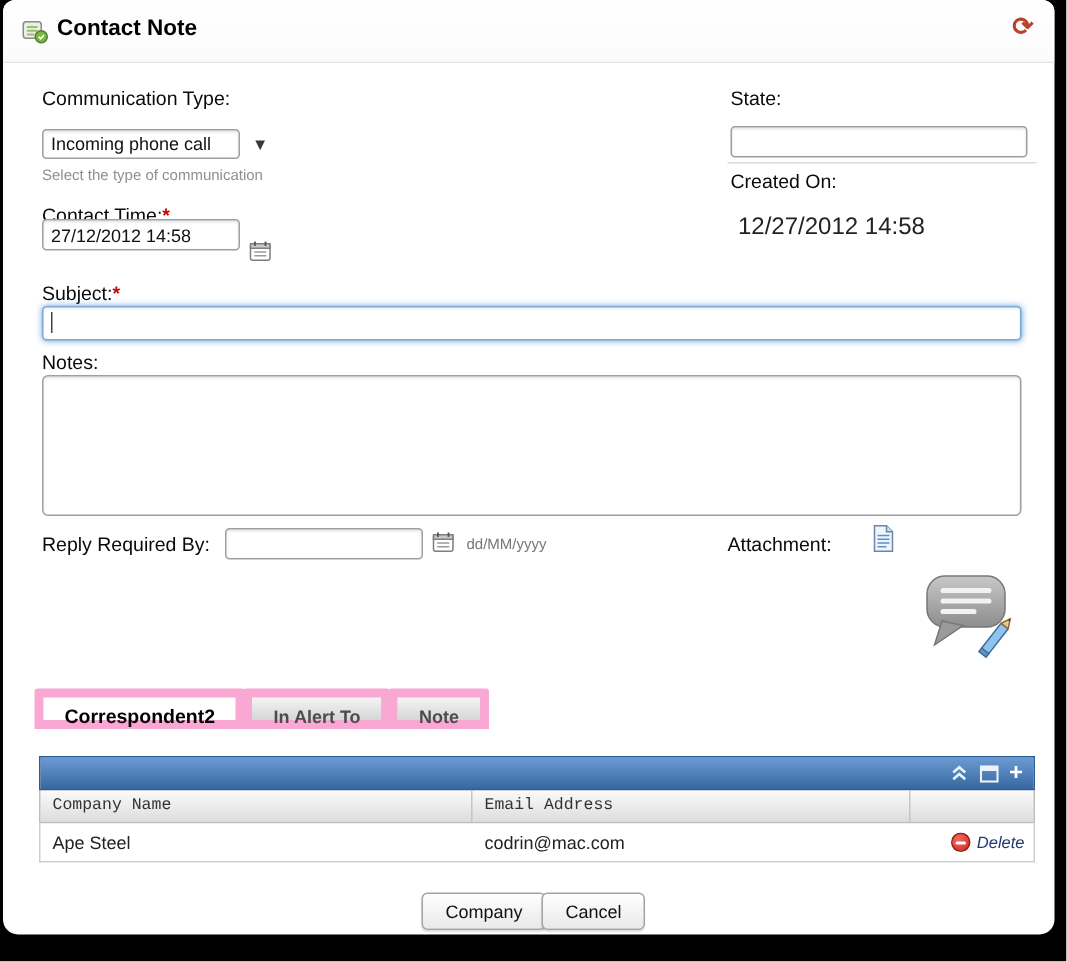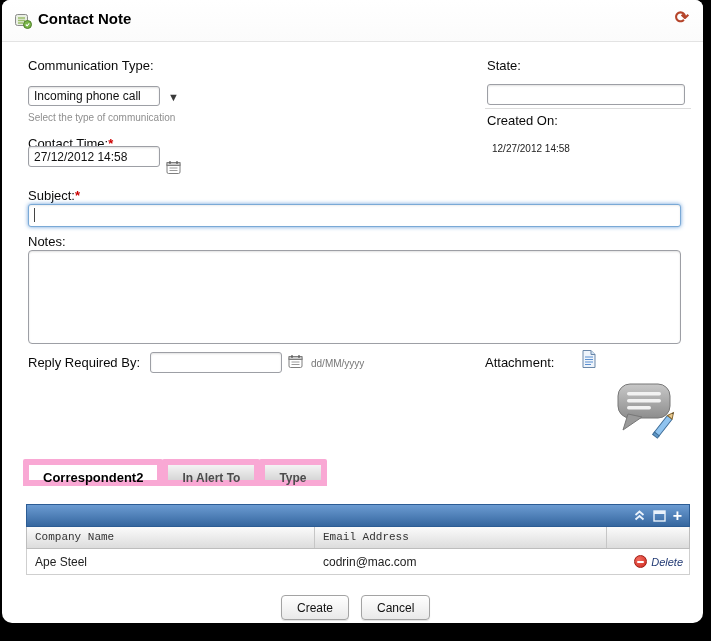--- a/index.html
+++ b/index.html
@@ -31,21 +31,21 @@
     outline:none;
   }
   .subject-input { border-color:#7aa9d6 !important;
     box-shadow: 0 0 4px rgba(92,152,216,0.9), inset 0 1px 2px rgba(0,0,0,0.08) !important; }
   .caret { position:absolute; width:1px; height:14px; background:#444; }
 
   .combo-arrow { position:absolute; font-size:11px; color:#3a3a3a; cursor:pointer; }
 
   .cal-icon { position:absolute; cursor:pointer; }
   .hline { position:absolute; height:1px; background:#dcdcdc; }
-  .created-val { position:absolute; font-size:10px; color:#222; }
+  .created-val { position:absolute; font-size:16px; color:#222; }
 
   .attach-icon { position:absolute; cursor:pointer; }
   .bubble-art { position:absolute; }
 
   
   .tabs { position:absolute; left:22px; top:459px; display:flex; }
   .tab { height:27px; line-height:26px; padding:0 14px; font-size:12px; color:#4c4c4c;
          font-weight:bold; background:linear-gradient(#f4f4f4,#d6d6d6);
          border:6px solid #f9a8d4; margin-left:-1px; cursor:pointer;
          border-radius:2px 2px 0 0; }
@@ -165,21 +165,21 @@
         <rect x="38" y="43" width="22" height="6" rx="1" fill="#8fc3ef" stroke="#3e6c96"></rect>
         <polygon points="60,43 66,46 60,49" fill="#e8c98e" stroke="#8a6b33"></polygon>
         <polygon points="64.5,45.2 66,46 64.5,46.8" fill="#333"></polygon>
         <rect x="36" y="43" width="3" height="6" fill="#5d97c8" stroke="#3e6c96"></rect>
       </g>
     </svg>
 
     <div class="tabs">
       <div class="tab active"><span>Correspondent2</span></div>
       <div class="tab"><span>In Alert To</span></div>
-      <div class="tab"><span>Type</span></div>
+      <div class="tab"><span>Note</span></div>
     </div>
 
     <div class="bluebar">
       <span class="tool">
         <svg width="13" height="13" viewBox="0 0 13 13">
           <path d="M2.5 6 L6.5 2.5 L10.5 6 M2.5 10.5 L6.5 7 L10.5 10.5" fill="none" stroke="#eaf2fb" stroke-width="1.8"></path>
         </svg>
       </span>
       <span class="tool">
         <svg width="13" height="12" viewBox="0 0 13 12">
@@ -199,17 +199,17 @@
       <div class="grid-row">
         <div class="gr-cell c1">Ape Steel</div>
         <div class="gr-cell c2">codrin@mac.com</div>
         <div class="gr-cell c3 delete-cell" style="padding-left:0;">
           <span class="no-entry"></span>
           <span class="delete-text">Delete</span>
         </div>
       </div>
     </div>
 
-    <button class="btn" style="left:279px;">Create</button>
+    <button class="btn" style="left:279px;">Company</button>
     <button class="btn" style="left:359px;">Cancel</button>
 
   </div>
 </div>
 
 </body></html>

